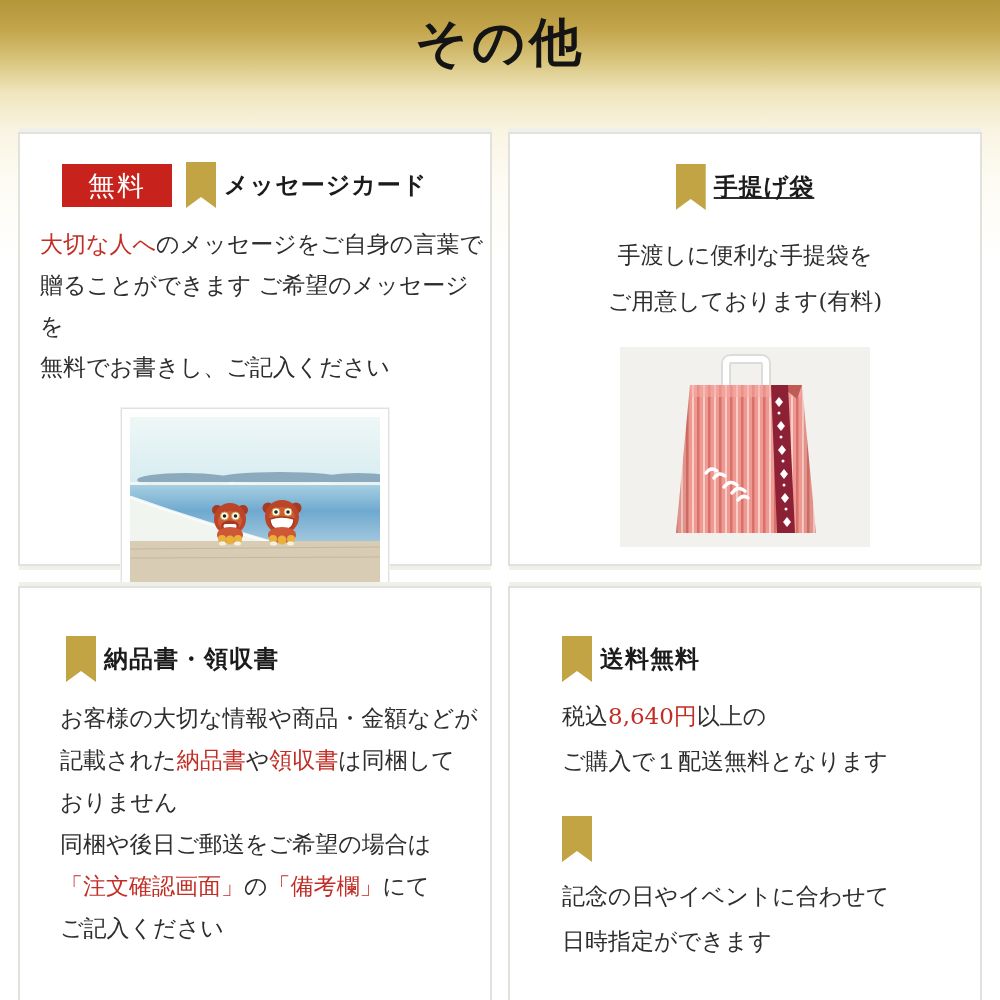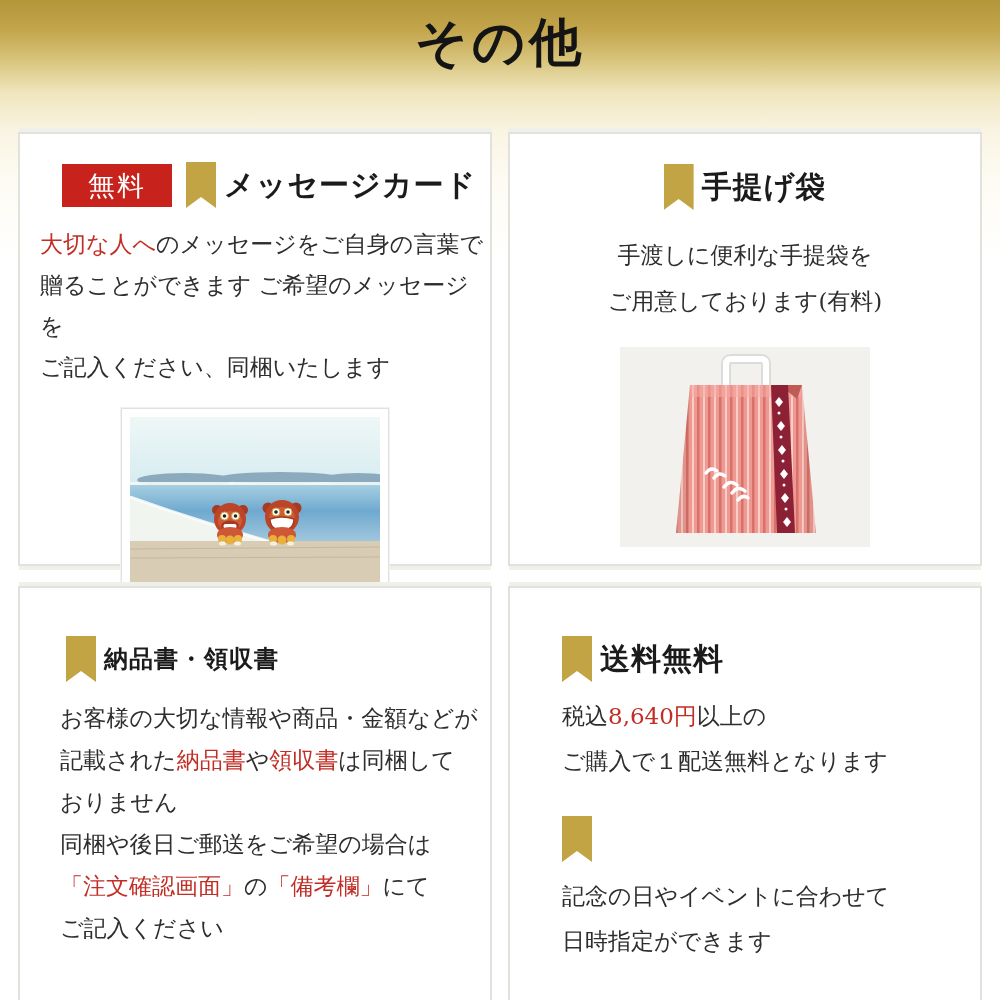--- a/index.html
+++ b/index.html
@@ -27,21 +27,21 @@
     box-shadow:0 5px 0 -1px #f0f0ea, 0 -5px 0 -1px #f0f0ea;
   }
   .card-head{display:flex;align-items:center;}
   .ribbon{
     display:inline-block;width:30px;height:46px;
     background:var(--accent-gold,#c2a444);
     clip-path:polygon(0 0,100% 0,100% 100%,50% 76%,0 100%);
     flex:0 0 auto;
   }
   .card-title{
-    font-size:30px;font-weight:bold;color:#1b1b1b;letter-spacing:1px;
+    font-size:24px;font-weight:bold;color:#1b1b1b;letter-spacing:1px;
     margin-left:8px;line-height:1.2;white-space:nowrap;
   }
   .badge{
     background:var(--badge-red,#c7231c);color:#fff;font-size:27px;letter-spacing:2px;
     padding:8px 26px;margin-right:14px;line-height:1;flex:0 0 auto;
   }
   .body-text{font-size:23px;line-height:41px;color:var(--text-dark,#2e2e2e);}
   .red{color:var(--accent-red,#c12e26);}
 
   
@@ -49,21 +49,21 @@
   .card-message .card-head{margin-left:42px;}
   .card-message .body-text{margin:16px 0 0 20px;}
   .photo-frame{
     width:250px;margin:20px auto 0;background:#fff;border:1px solid #e1e1df;
     padding:8px;box-shadow:0 0 0 1px #f2f2f0;
   }
   .photo-frame svg{display:block;}
 
   
   .card-tote{padding-top:30px;text-align:center;}
-  .card-tote .card-head{display:inline-flex;}
+  .card-tote .card-head{display:inline-flex;text-decoration:underline;}
   .card-tote .body-text{margin-top:18px;line-height:46px;}
   .bag-photo{width:250px;height:200px;margin:14px auto 0;}
   .bag-photo svg{display:block;}
 
   
   .card-invoice{padding:48px 0 0 0;}
   .card-invoice .card-head{margin-left:46px;}
   .card-invoice .card-title{font-size:24px;}
   .card-invoice .body-text{margin:15px 0 0 40px;line-height:42px;}
 
@@ -84,21 +84,21 @@
 
   <section class="card card-message">
     <div class="card-head">
       <span class="badge">無料</span>
       <span class="ribbon"></span>
       <span class="card-title">メッセージカード</span>
     </div>
     <p class="body-text">
       <span class="red">大切な人へ</span><span>のメッセージをご自身の言葉で</span><br>
       <span>贈ることができます ご希望のメッセージを</span><br>
-      <span>ご記入ください、同梱いたします</span>
+      <span>無料でお書きし、ご記入ください</span>
     </p>
     <div class="photo-frame">
       <svg width="250" height="166" viewBox="0 0 250 166" xmlns="http://www.w3.org/2000/svg">
         <defs>
           <linearGradient id="sky" x1="0" y1="0" x2="0" y2="1">
             <stop offset="0" stop-color="#eff7f6"></stop>
               <stop offset="1" stop-color="#d2eaf0"></stop>
           </linearGradient>
           <linearGradient id="sea" x1="0" y1="0" x2="0" y2="1">
             <stop offset="0" stop-color="#a6cfe2"></stop>

